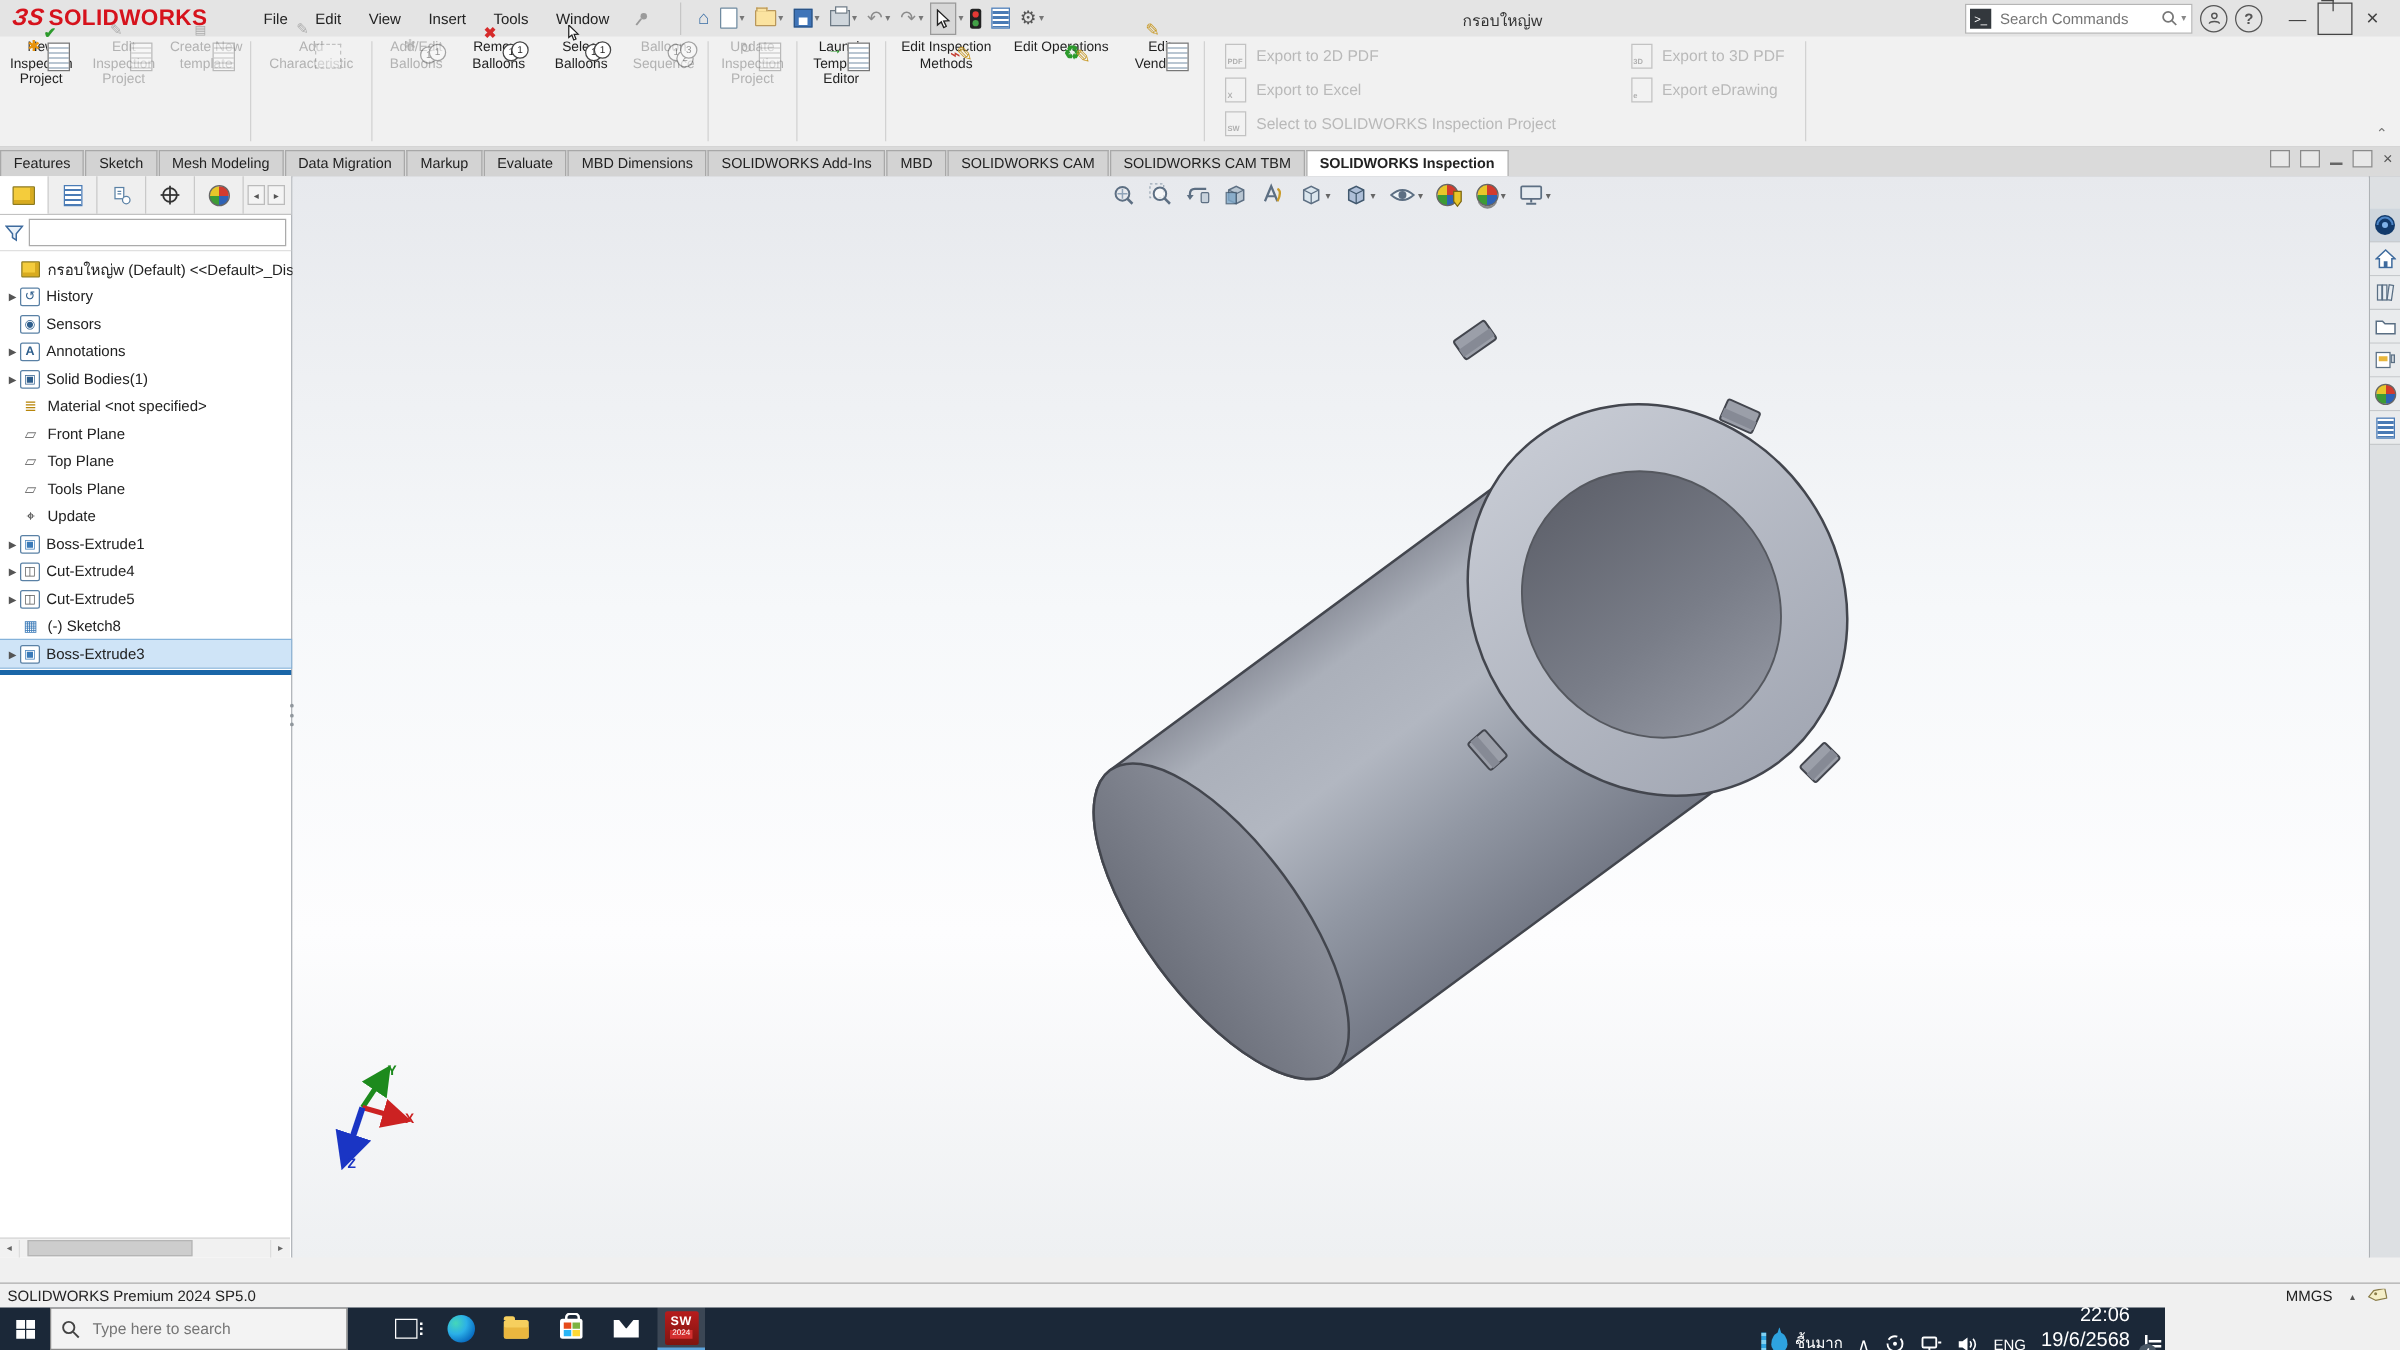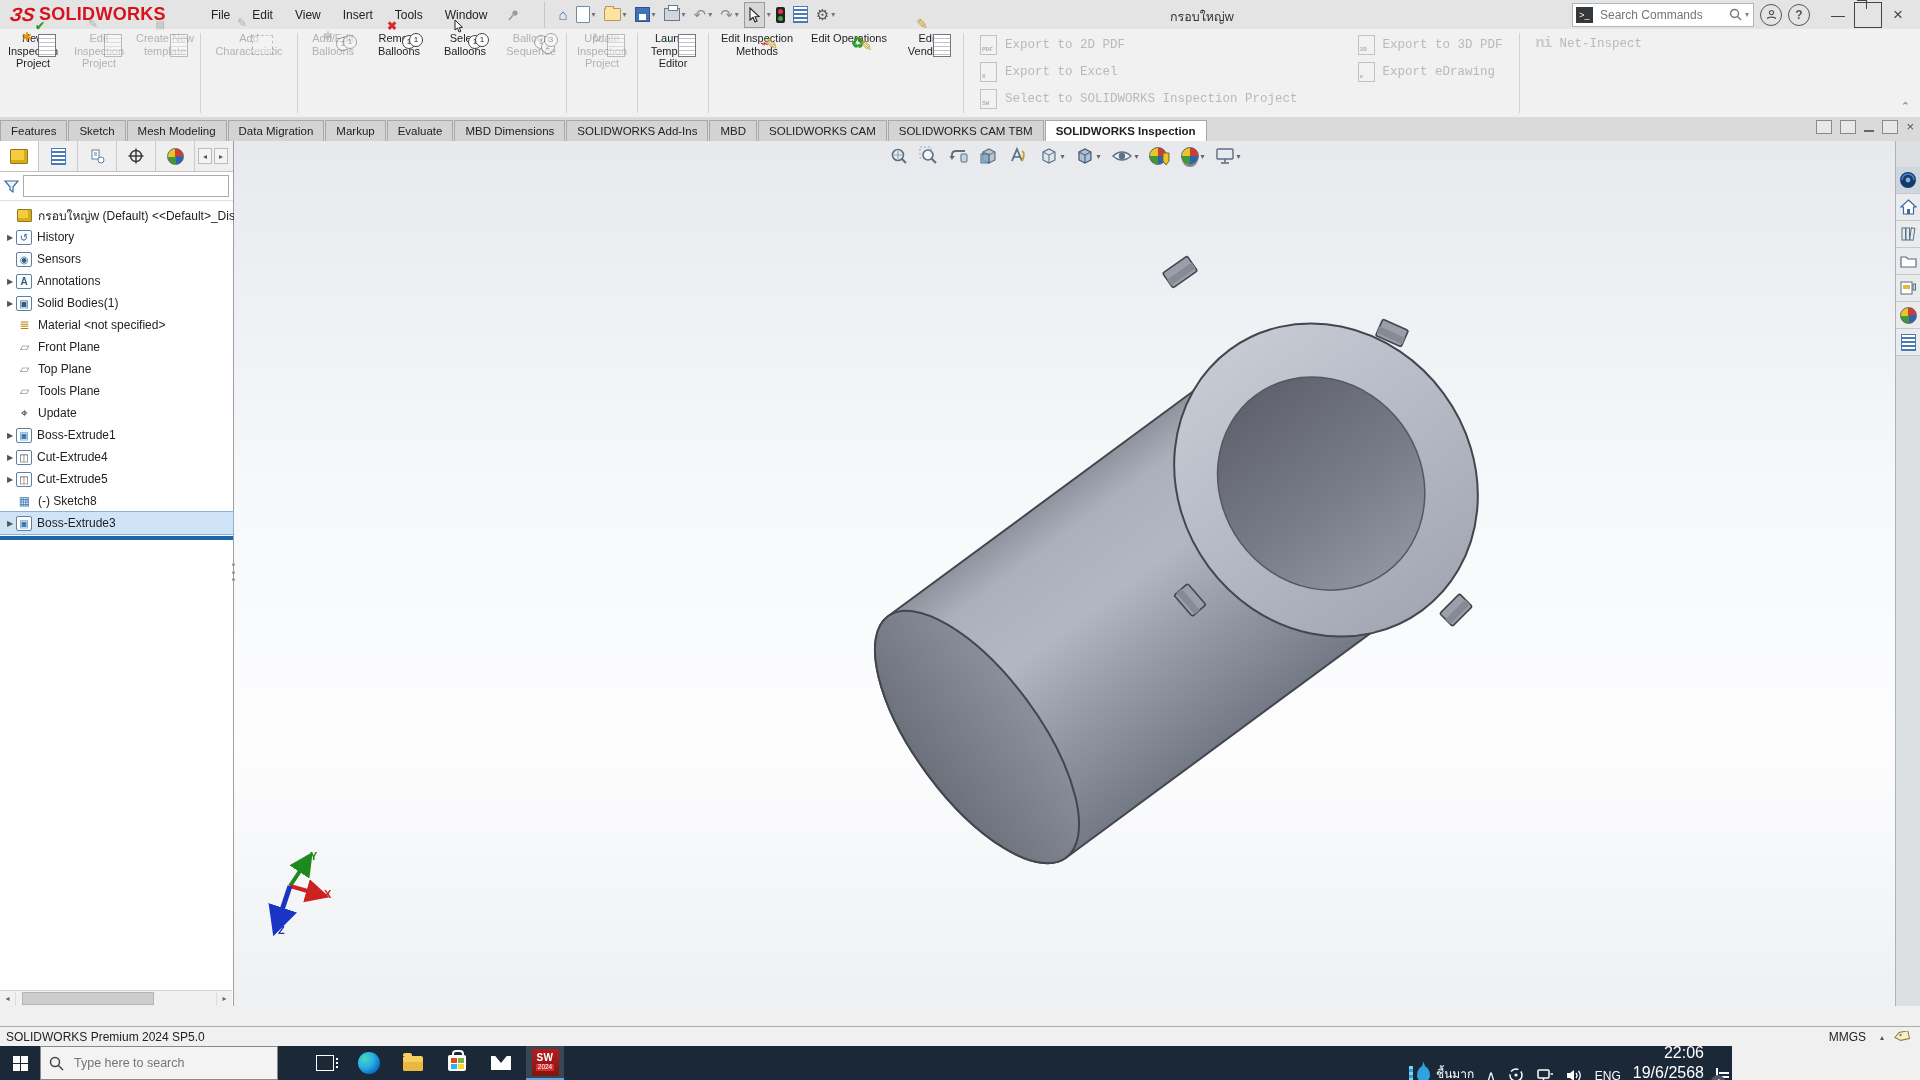--- a/index.html
+++ b/index.html
@@ -53,21 +53,21 @@
   .rbtn.dis .rlbl{color:#b2b2b2;}
   .rbtn.dis .rico{filter:grayscale(1);opacity:.45;}
   .rico{width:28px;height:26px;margin:1px auto 2px;position:relative;}
   .rdoc{position:absolute;left:5px;top:2px;width:16px;height:21px;background:#fff;border:1px solid #777;
         background-image:repeating-linear-gradient(#fff 0 3px,#b9c6d2 3px 4px);}
   .rdash{position:absolute;left:3px;top:3px;width:19px;height:18px;border:1px dashed #888;background:#f4f6f8;}
   .ov{position:absolute;font-size:12px;line-height:1;}
   .bln{position:absolute;width:12px;height:12px;border:1px solid #444;border-radius:50%;font-size:8px;text-align:center;line-height:12px;background:#fff;color:#222;}
   .rsep{width:1px;background:#d2d2d2;margin:4px 2px;}
   .export-grp{display:flex;align-items:flex-start;padding-top:6px;}
-  .xcol{display:flex;flex-direction:column;gap:7px;margin-left:14px;font-family:Liberation Mono, monospace;}
+  .xcol{display:flex;flex-direction:column;gap:7px;margin-left:14px;}
   .xrow{display:flex;align-items:center;gap:8px;color:#b9b9b9;font-size:12.5px;white-space:nowrap;}
   .xdoc{width:15px;height:18px;background:#f2f2f2;border:1px solid #c2c2c2;position:relative;flex:0 0 auto;}
   .xdoc i{position:absolute;left:1px;bottom:1px;font-style:normal;font-size:6px;color:#b0b0b0;font-weight:bold;}
   .ni-ic{font-weight:bold;font-size:15px;color:#c9c9c9;letter-spacing:-1px;}
   .ribbon-collapse{position:absolute;right:10px;bottom:4px;color:#777;font-size:11px;}
   
   .cmdtabs{position:absolute;left:0;top:117px;width:1920px;height:24px;background:#dadada;border-bottom:1px solid #a8a8a8;display:flex;align-items:flex-end;}
   .ctab{padding:4px 10px 4px;border:1px solid #a8a8a8;border-bottom:none;background:#d3d3d3;margin-right:1px;font-size:11.5px;white-space:nowrap;}
   .ctab.active{background:#fff;font-weight:bold;}
   .doc-win-ctl{position:absolute;right:6px;top:3px;display:flex;gap:8px;align-items:center;color:#666;}
@@ -355,28 +355,20 @@
         </div>
         <div class="xrow">
           <span class="xdoc">
               <i>e</i>
             </span>
           <span>Export eDrawing</span>
         </div>
       </div>
     </div>
     <div class="rsep" style="margin-left:16px;"></div>
-    <div class="export-grp">
-      <div class="xcol">
-        <div class="xrow">
-          <span class="ni-ic">ni</span>
-          <span>Net-Inspect</span>
-        </div>
-      </div>
-    </div>
     <span class="ribbon-collapse">⌃</span>
   </div>
 
   <div class="cmdtabs">
     <span class="ctab">Features</span>
     <span class="ctab">Sketch</span>
     <span class="ctab">Mesh Modeling</span>
     <span class="ctab">Data Migration</span>
     <span class="ctab">Markup</span>
     <span class="ctab">Evaluate</span>

